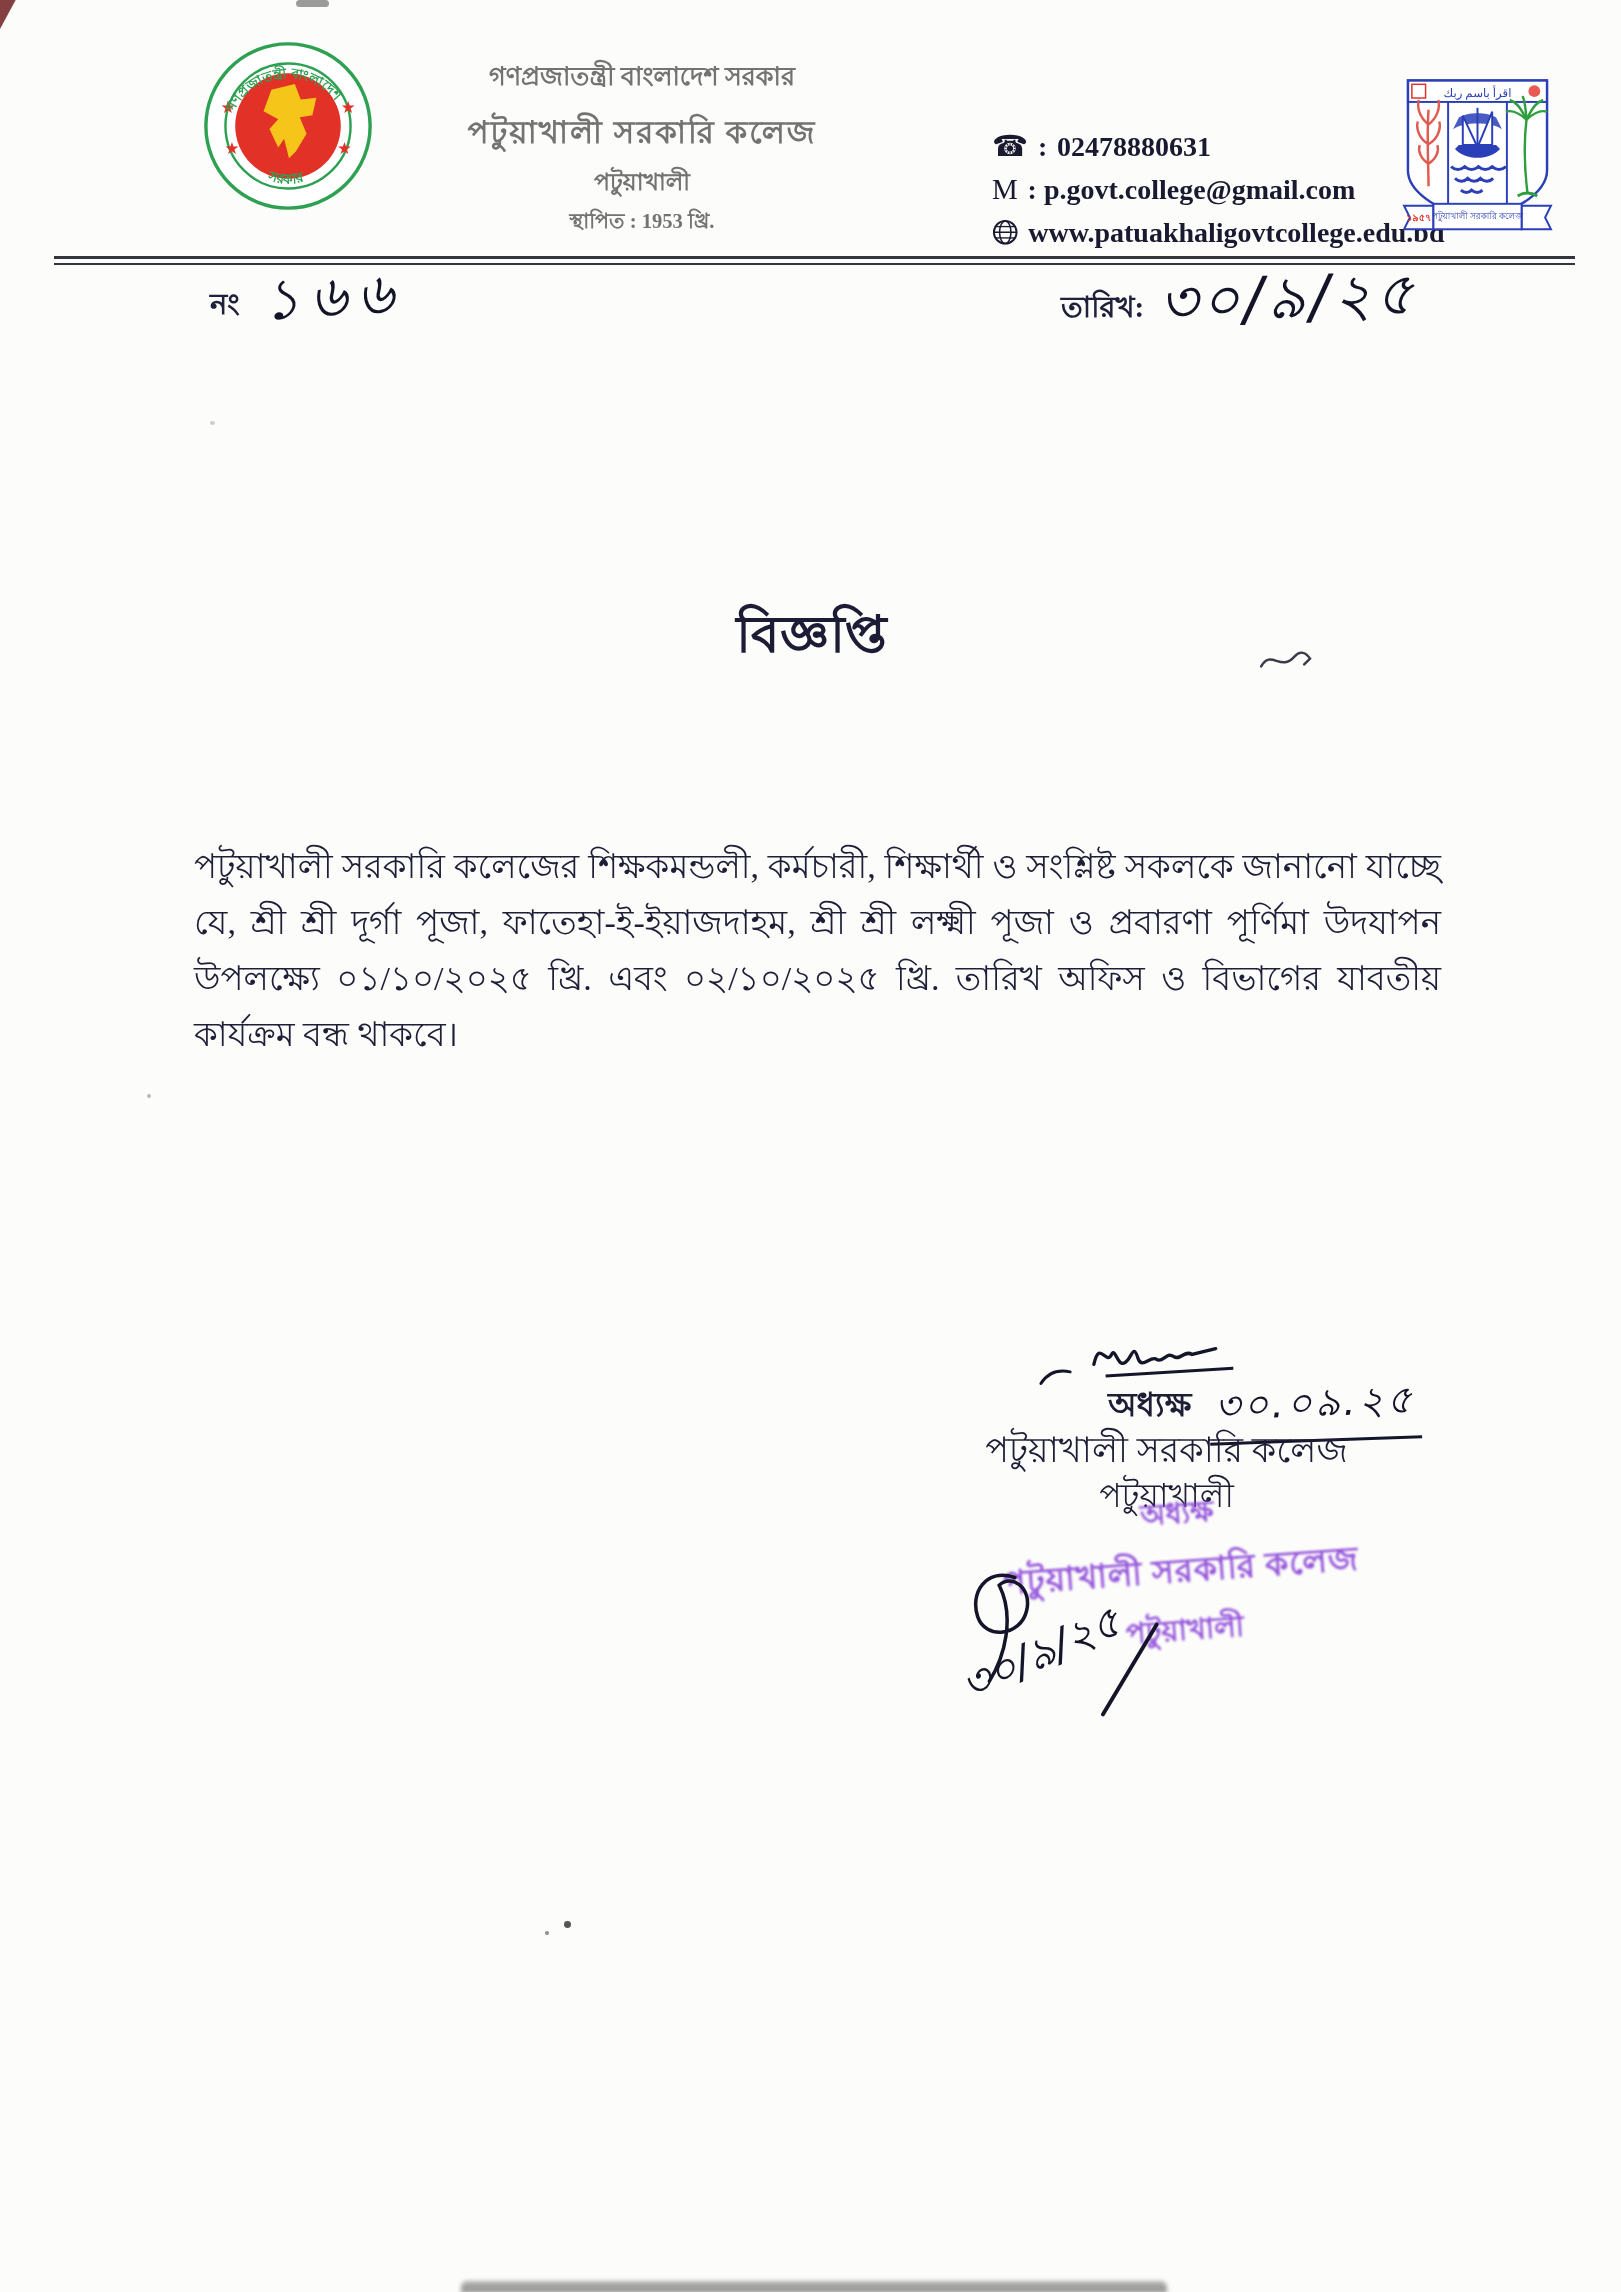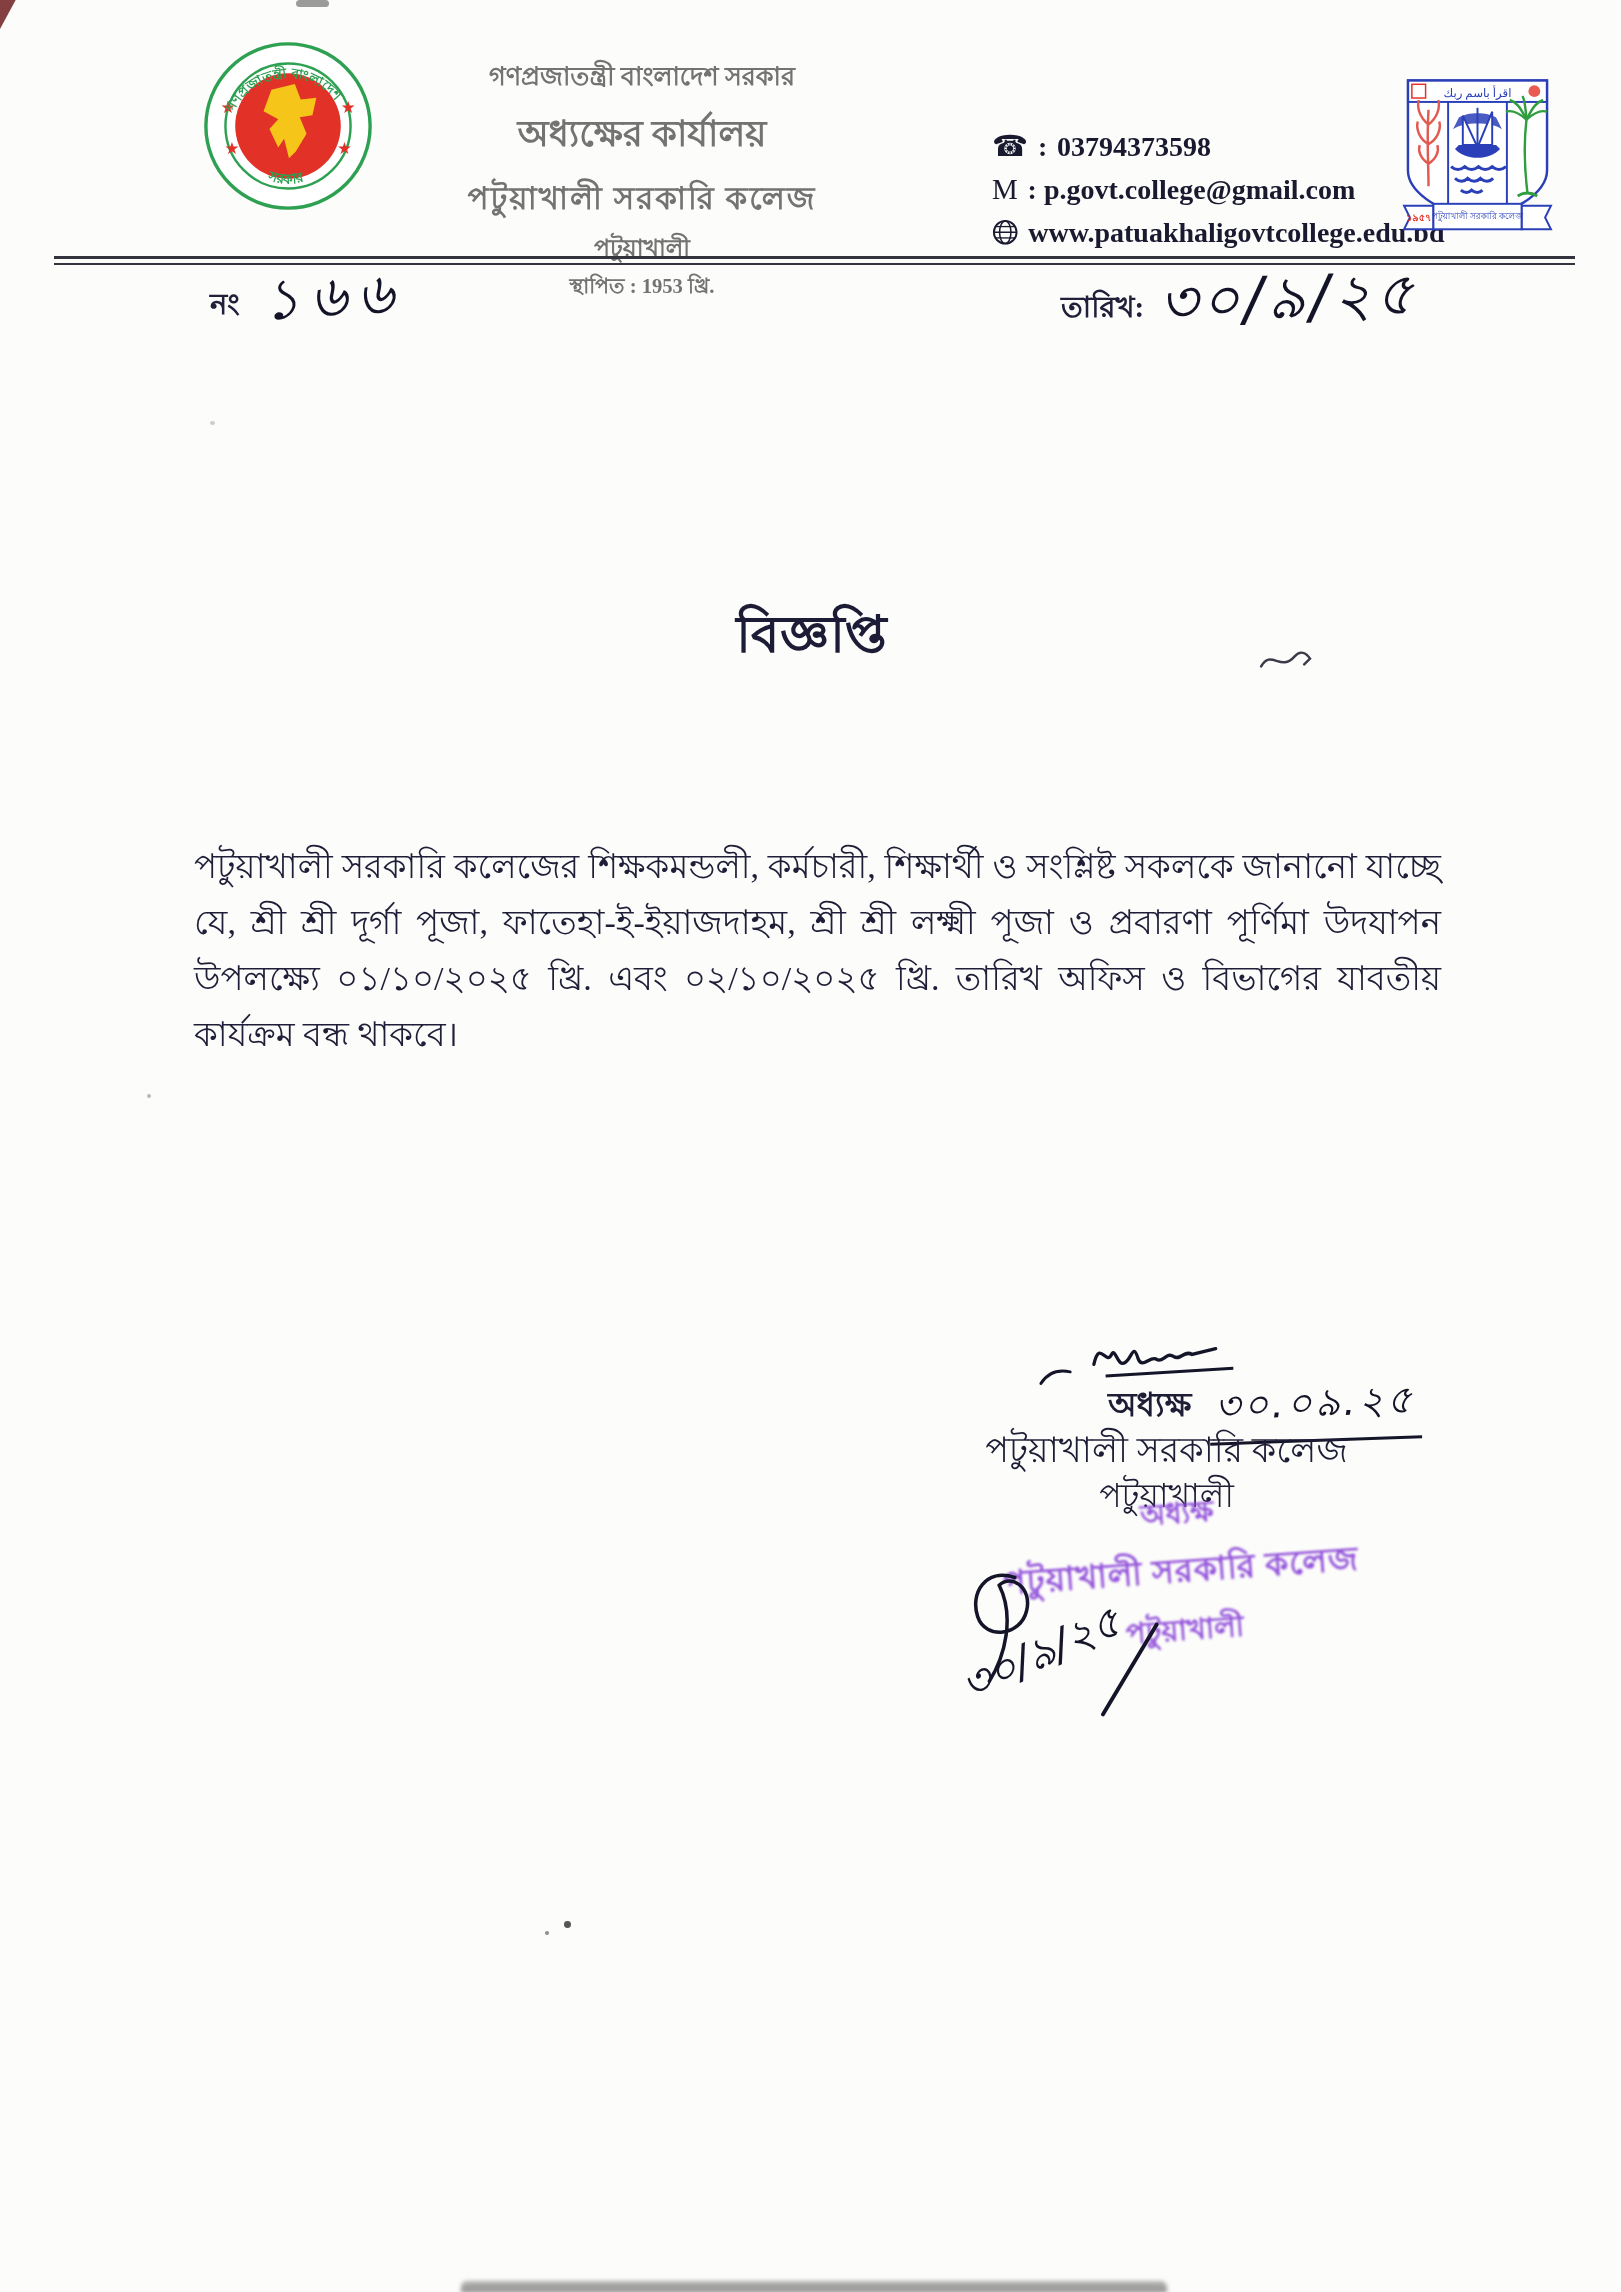--- a/index.html
+++ b/index.html
@@ -113,31 +113,30 @@
       <textPath href="#arcTop" startOffset="14%">গণপ্রজাতন্ত্রী বাংলাদেশ</textPath>
     </text>
     <text font-size="14" font-weight="bold" fill="#2ea052">
       <textPath href="#arcBottom" startOffset="32%">সরকার</textPath>
     </text>
   </svg>
 
 
   <div class="abs head-center">
     <div class="head-line1">গণপ্রজাতন্ত্রী বাংলাদেশ সরকার</div>
-    <div class="head-line2">অধ্যক্ষের কার্যালয়</div>
     <div class="head-line3">পটুয়াখালী সরকারি কলেজ</div>
     <div class="head-line4">পটুয়াখালী</div>
     <div class="head-line5">স্থাপিত : 1953 খ্রি.</div>
   </div>
 
   <div class="abs contact">
     <div class="contact-row">
       <span class="cicon">☎</span>
         <span>:</span>
-      <span>03794373598</span>
+      <span>02478880631</span>
     </div>
     <div class="contact-row">
       <span class="cicon">M</span>
       <span>: p.govt.college@gmail.com</span>
     </div>
     <div class="contact-row">
       <svg class="globe-svg" viewBox="0 0 28 28">
         <circle cx="14" cy="14" r="12" fill="none" stroke="#191930" stroke-width="2"></circle>
         <ellipse cx="14" cy="14" rx="6" ry="12" fill="none" stroke="#191930" stroke-width="1.6"></ellipse>
         <line x1="2" y1="14" x2="26" y2="14" stroke="#191930" stroke-width="1.6"></line>

